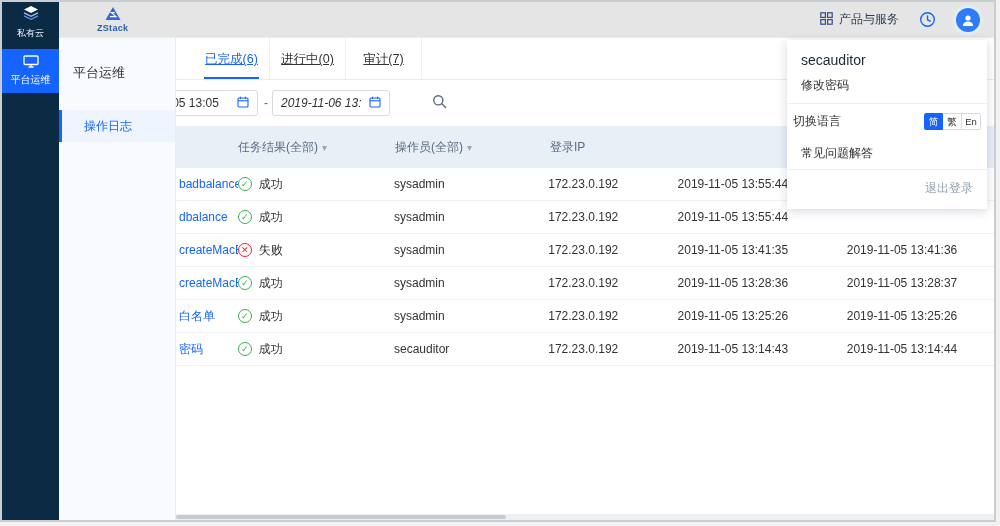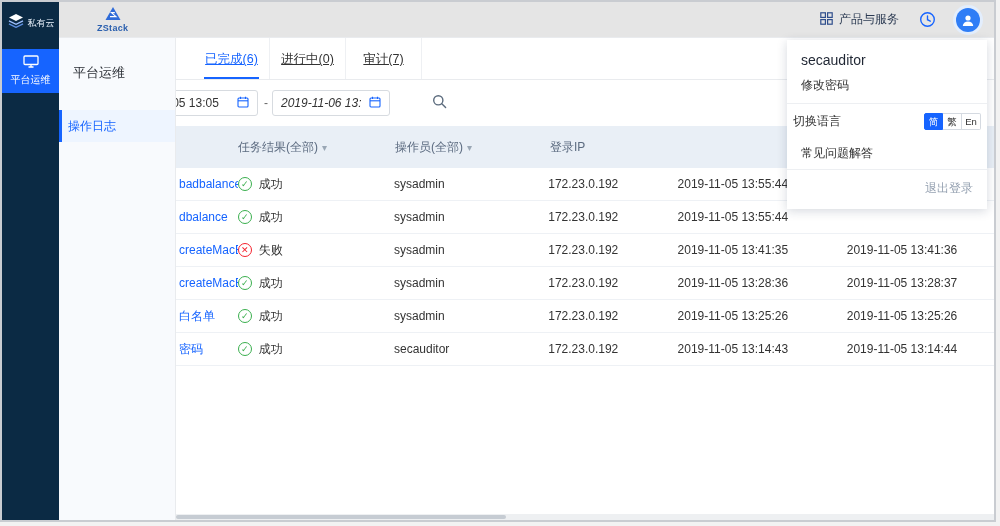--- a/index.html
+++ b/index.html
@@ -1,37 +1,37 @@
 <!DOCTYPE html>
 <html><head>
 <meta charset="utf-8">
 <style>
   * { margin:0; padding:0; box-sizing:border-box; }
   body { font-family:"Liberation Sans","DejaVu Sans",sans-serif; background:#f2f2f2; }
   .screen { position:relative; width:996px; height:522px; border:2px solid #c9ccd1; background:#fff; overflow:hidden; }
 
   
   .sidebar { position:absolute; left:0; top:0; width:57px; height:100%; background:#0b2a44; z-index:6; }
-  .logo-cell { height:42px; display:flex; flex-direction:row; align-items:center; justify-content:center; gap:3px; }
+  .logo-cell { height:42px; display:flex; flex-direction:column; align-items:center; justify-content:center; gap:3px; }
   .logo-cell .label { color:#e8f1fb; font-size:9px; }
   .side-nav-item { margin-top:5px; height:44px; background:#1664ff; display:flex; flex-direction:column; align-items:center; justify-content:center; gap:3px; color:#fff; font-size:10px; cursor:pointer; }
 
   
   .header { position:absolute; left:57px; top:0; right:0; height:36px; background:#e5e5e5; border-bottom:1px solid #e9ebee; display:flex; align-items:center; z-index:5; }
   .brand { margin-left:38px; display:flex; flex-direction:column; align-items:center; line-height:1; cursor:pointer; }
   .brand-text { font-size:9px; font-weight:bold; color:#2a5fae; margin-top:1px; letter-spacing:.3px; }
   .header-right { margin-left:auto; display:flex; align-items:center; gap:20px; padding-right:14px; }
   .products { display:flex; align-items:center; gap:6px; font-size:12px; color:#2b3a52; cursor:pointer; }
   .hist-btn { display:flex; cursor:pointer; }
   .avatar { width:24px; height:24px; border-radius:50%; background:#2f7df6; box-shadow:0 0 0 3px #e3eefd; display:flex; align-items:center; justify-content:center; cursor:pointer; }
 
   
   .subsidebar { position:absolute; left:57px; top:36px; width:117px; bottom:0; background:#f8fafd; border-right:1px solid #e9ebee; z-index:4; }
   .sub-title { padding:26px 0 0 14px; font-size:13px; color:#2b2f36; }
-  .sub-item { margin-top:28px; height:32px; display:flex; align-items:center; padding-left:6px; font-size:12px; color:#1664ff; background:#eef5ff; border-left:3px solid #1664ff; cursor:pointer; }
+  .sub-item { margin-top:28px; height:32px; display:flex; align-items:center; padding-left:22px; font-size:12px; color:#1664ff; background:#eef5ff; border-left:3px solid #1664ff; cursor:pointer; }
 
   
   .main { position:absolute; left:174px; top:36px; right:0; bottom:0; background:#fff; overflow:hidden; }
   .tabs { height:42px; border-bottom:1px solid #e9ebee; display:flex; padding-left:18px; }
   .tab { width:76px; text-align:center; line-height:42px; font-size:12.5px; color:#333; border-right:1px solid #eef0f3; cursor:pointer; position:relative;text-decoration:underline; }
   .tab.active { color:#1664ff; }
   .tab.active::after { content:""; position:absolute; left:10px; right:10px; bottom:0; height:2px; background:#1664ff; }
 
   .filterbar { position:relative; height:46px; }
   .date-input { position:absolute; top:10px; height:26px; border:1px solid #d7dbe0; border-radius:3px; background:#fff; display:flex; align-items:center; padding:0 8px; font-size:12px; color:#333; gap:8px; cursor:text; }

